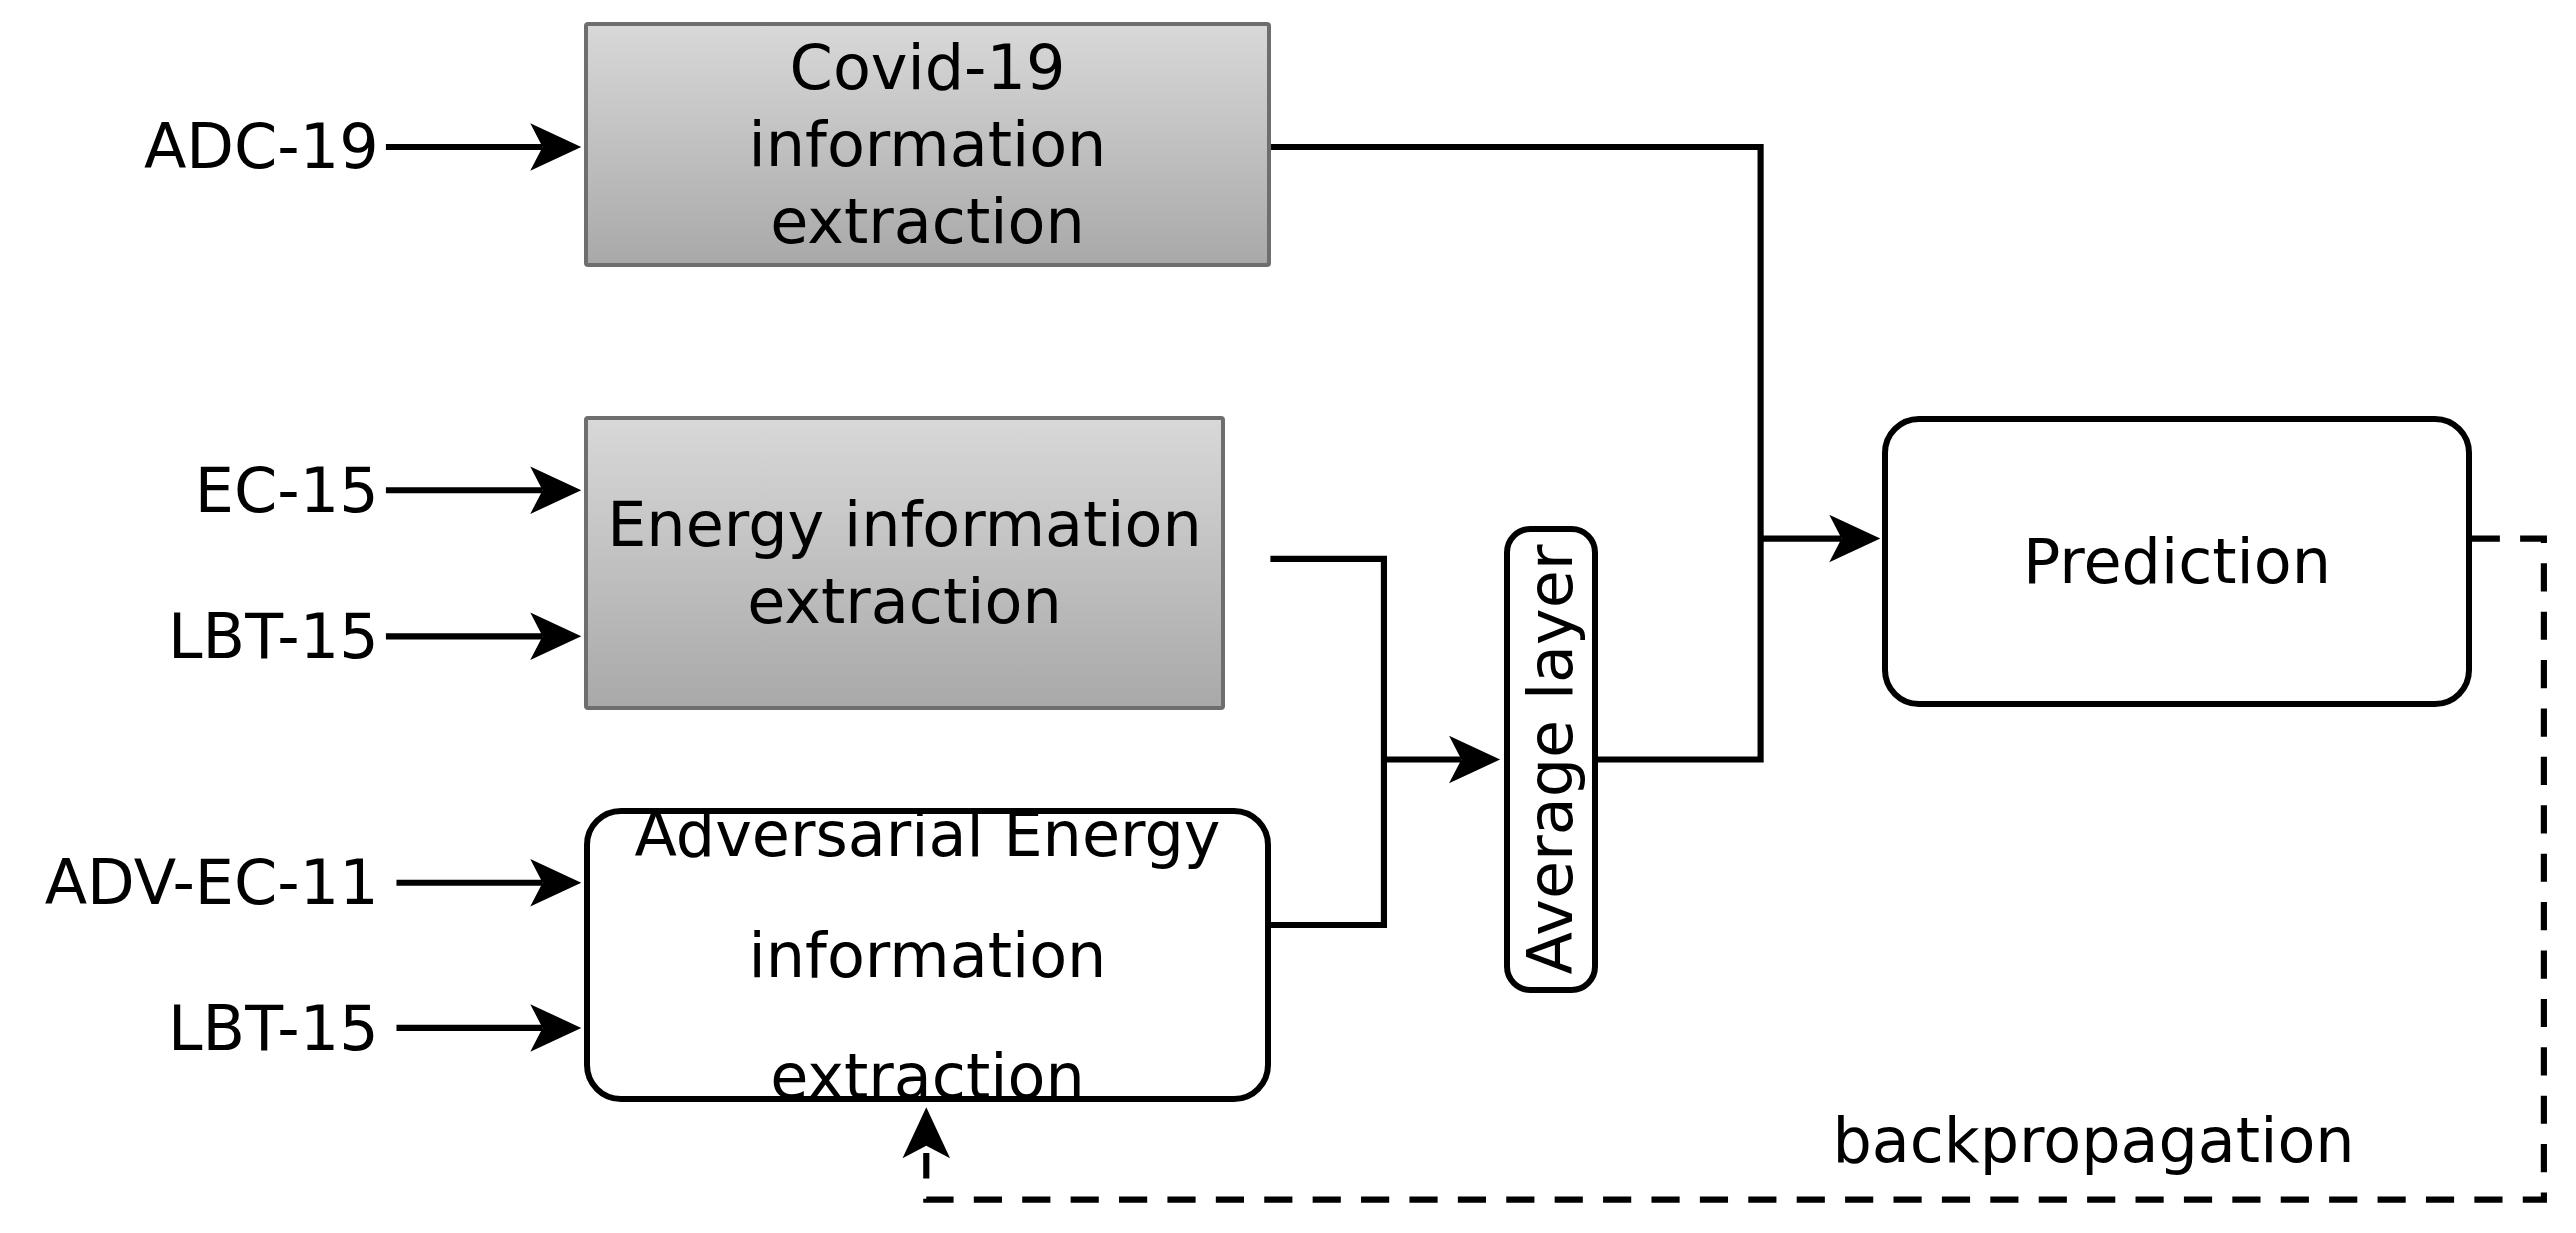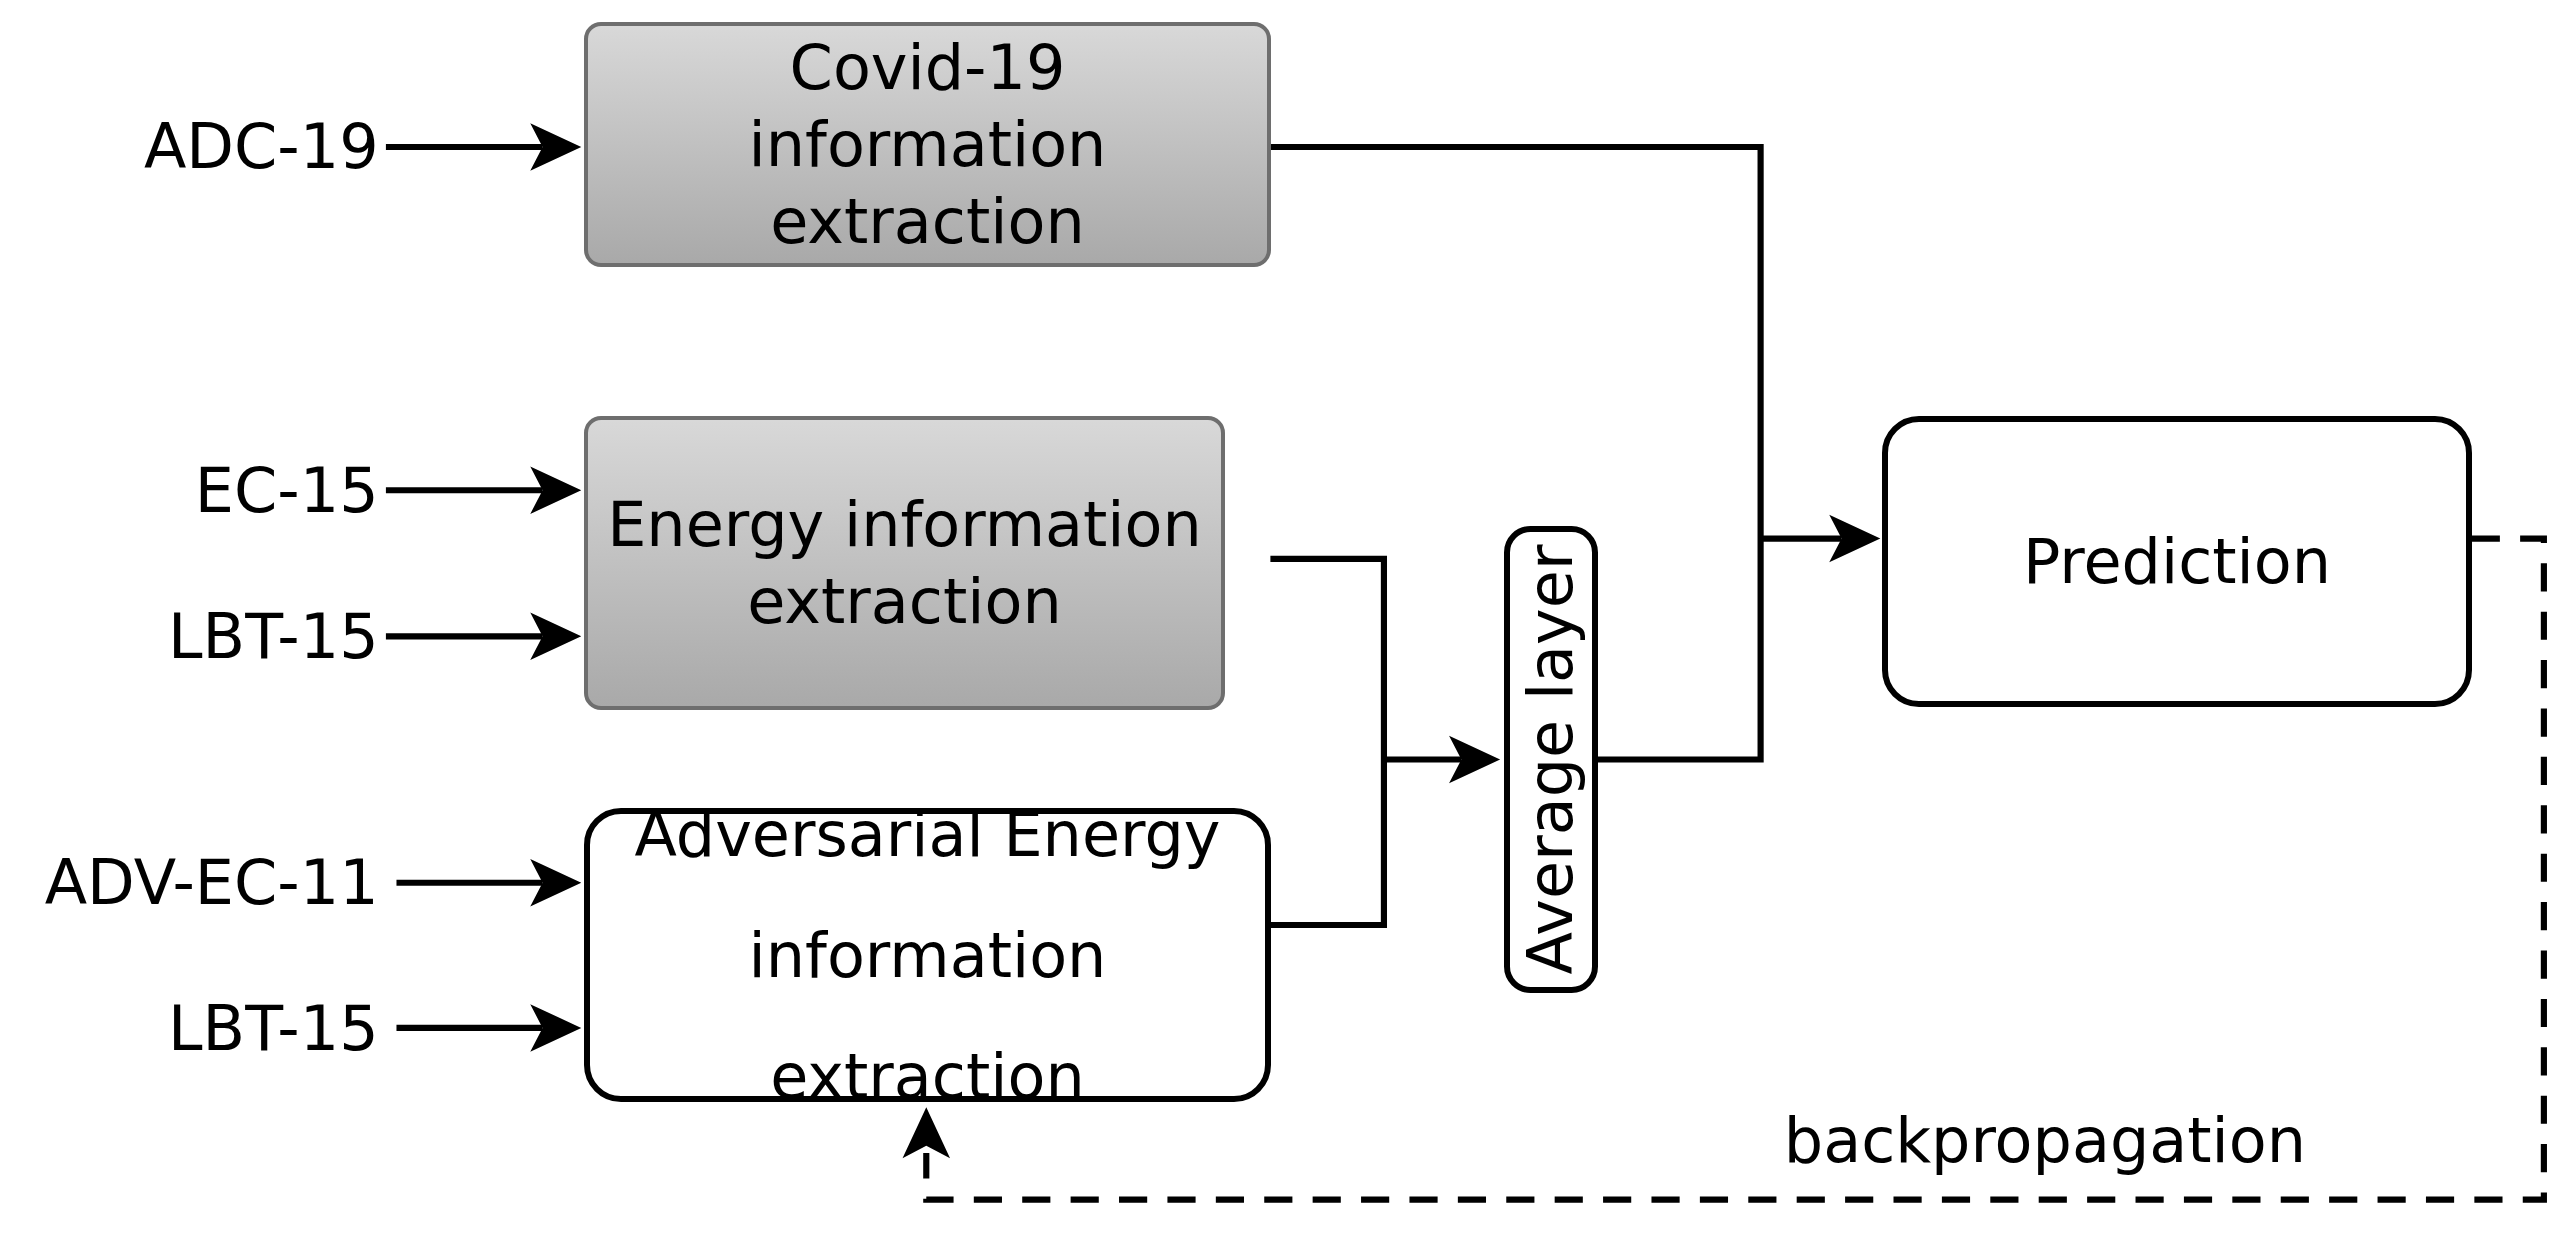--- a/index.html
+++ b/index.html
@@ -28,40 +28,40 @@
     display:flex;flex-direction:column;
     align-items:center;justify-content:center;
     text-align:center;
     font-size:62px;line-height:77px;
     box-sizing:border-box;
   }
   .box .ln{white-space:nowrap;}
   .box-gray{
     background:linear-gradient(to bottom,var(--box-gradient-top),var(--box-gradient-bottom));
     border:4.4px solid var(--gray-border);
-    border-radius:17px;
+    border-radius:4px;
   }
   .box-white{
     background:var(--background);
     border:6.2px solid var(--line-color);
     border-radius:37px;
   }
   .box-average{border-radius:26.4px;}
   .rot{transform:rotate(-90deg);white-space:nowrap;font-size:62px;}
   .input-label{
     position:absolute;
     left:17.6px;width:361px;height:77px;
     line-height:77px;font-size:62px;
     text-align:right;white-space:nowrap;
   }
   .backprop-label{
     position:absolute;
-    left:1743px;top:1102px;width:563px;
+    left:1812px;top:1102px;width:563px;
     font-size:62px;line-height:77px;
-    text-align:right;white-space:nowrap;
+    text-align:center;white-space:nowrap;
   }
 </style>
 </head>
 <body>
 
 <div class="canvas">
 
   <svg class="wires" viewBox="0 0 2926 1401">
 
     <path d="M438,167 H616"></path>

